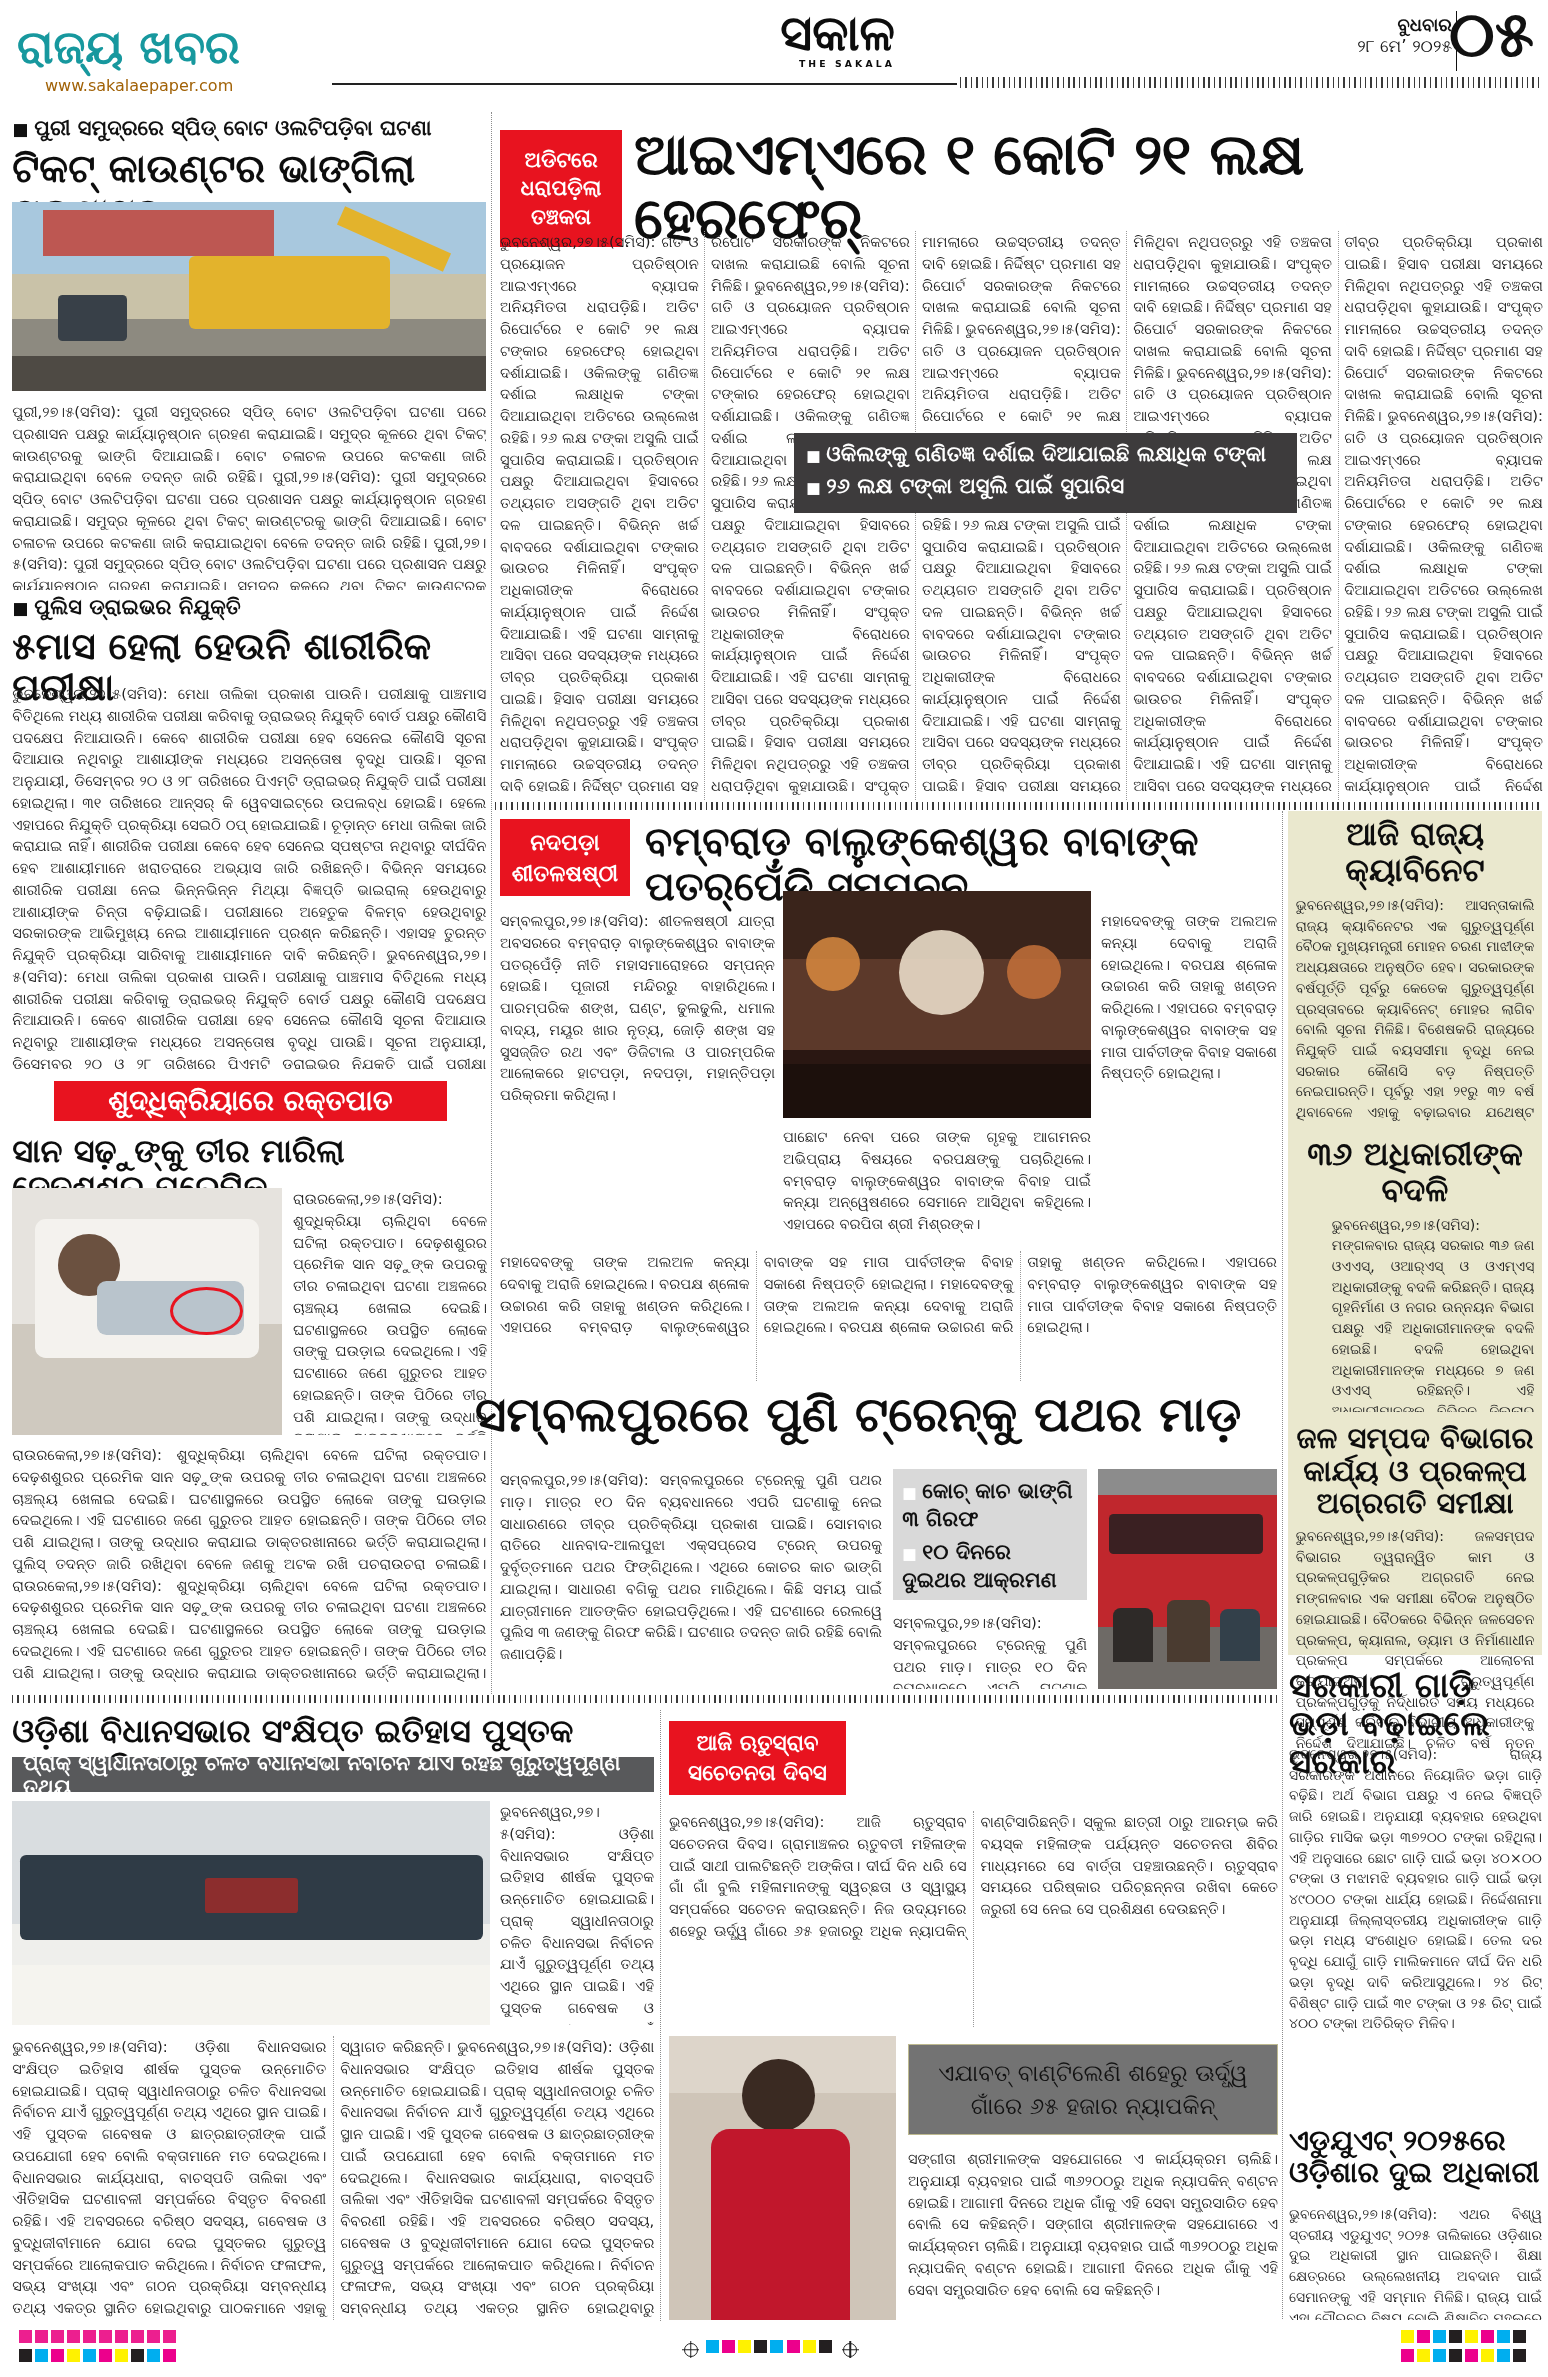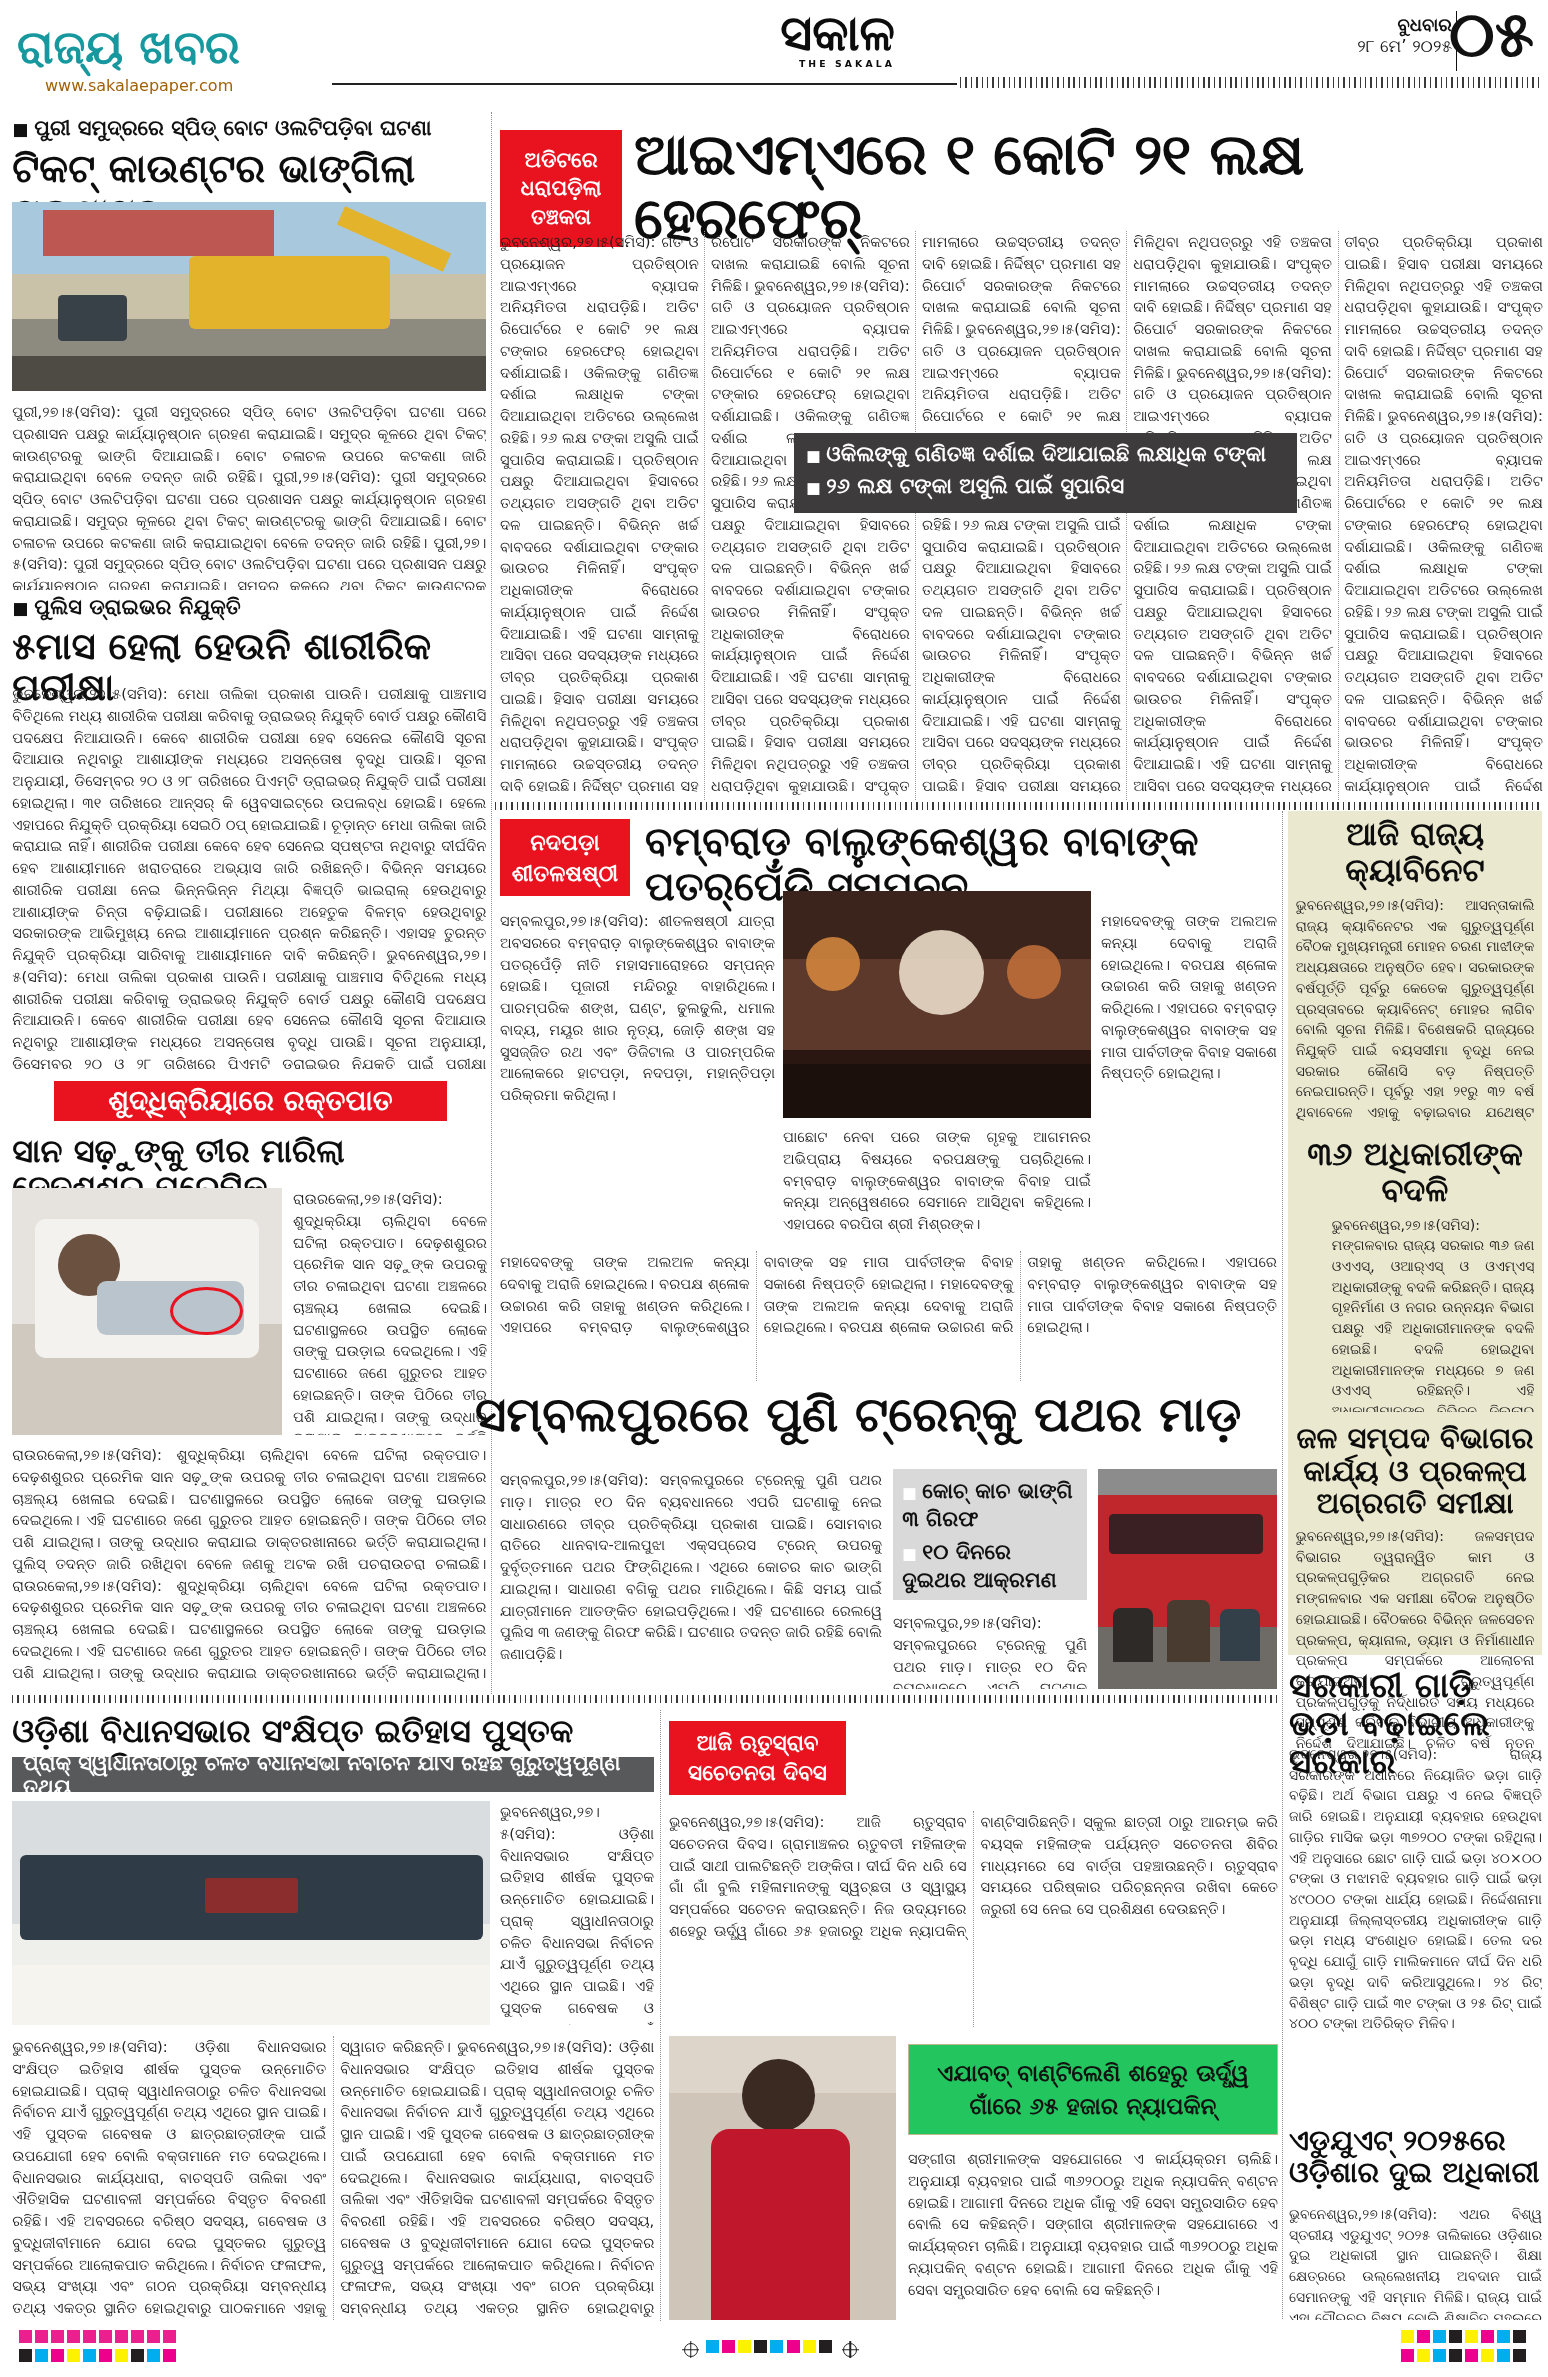--- a/index.html
+++ b/index.html
@@ -24,21 +24,21 @@
   .graybar{background:#58595b;color:#fff;font-weight:bold;}
   .vsep{border-left:1.5px dotted #8c8c8c;width:0;}
   .barcode{background:repeating-linear-gradient(90deg,#3a3a3a 0 1.5px,transparent 1.5px 5.4px);}
   .photo{background:#cfd4d8;overflow:hidden;}
   .photo>div{position:absolute;}
   .sw{display:inline-block;width:13px;height:13px;margin-right:3.1px;}
   .regmark{display:inline-block;width:14px;height:14px;border:1.5px solid #222;border-radius:50%;
            position:relative;margin:0 4.6px;vertical-align:middle;}
   .regmark::before{content:"";position:absolute;left:50%;top:-2.3px;bottom:-2.3px;width:1.5px;background:#222;transform:translateX(-50%);}
   .regmark::after{content:"";position:absolute;top:50%;left:-2.3px;right:-2.3px;height:1.5px;background:#222;transform:translateY(-50%);}
-  .note-box{background:#22c55e;border:1.5px solid #bdb98f;font-weight:bold;text-align:center;
+  .note-box{background:#737373;border:1.5px solid #bdb98f;font-weight:normal;text-align:center;
             display:flex;align-items:center;justify-content:center;line-height:1.4;}
 </style>
 </head>
 <body>
 
 <div id="page">
 
   <div class="abs teal" style="left:17px;top:20px;font-size:46px;font-weight:bold;">ରାଜ୍ୟ ଖବର</div>
   <div class="abs" style="left:45px;top:76px;font-size:16px;color:#a16207;">www.sakalaepaper.com</div>
 

